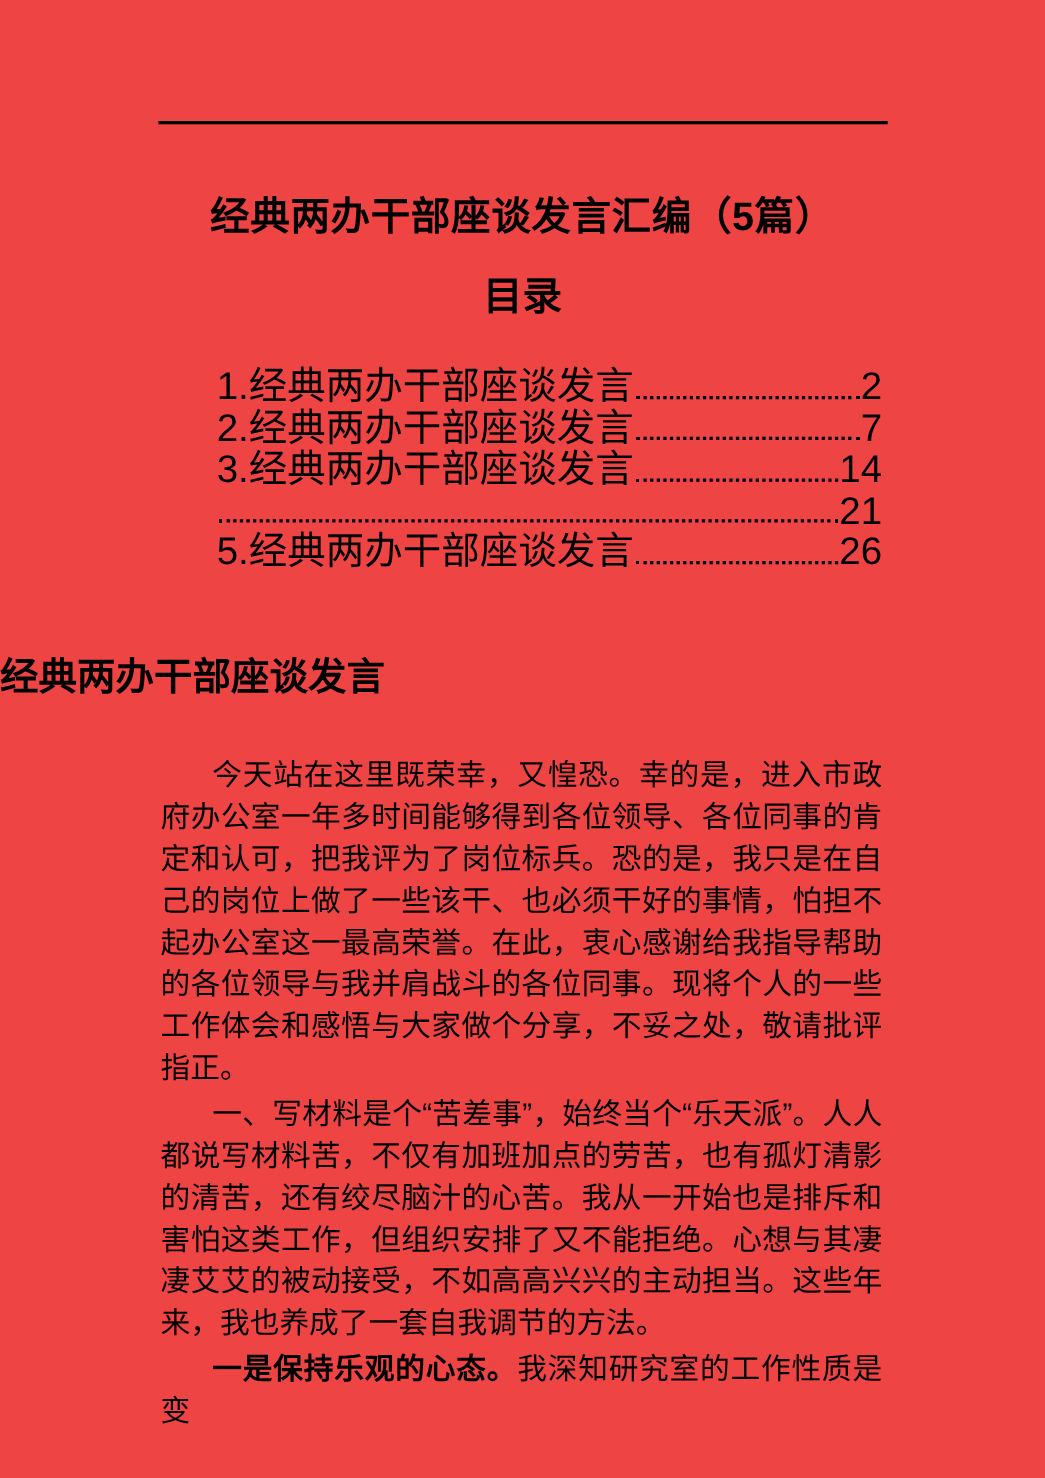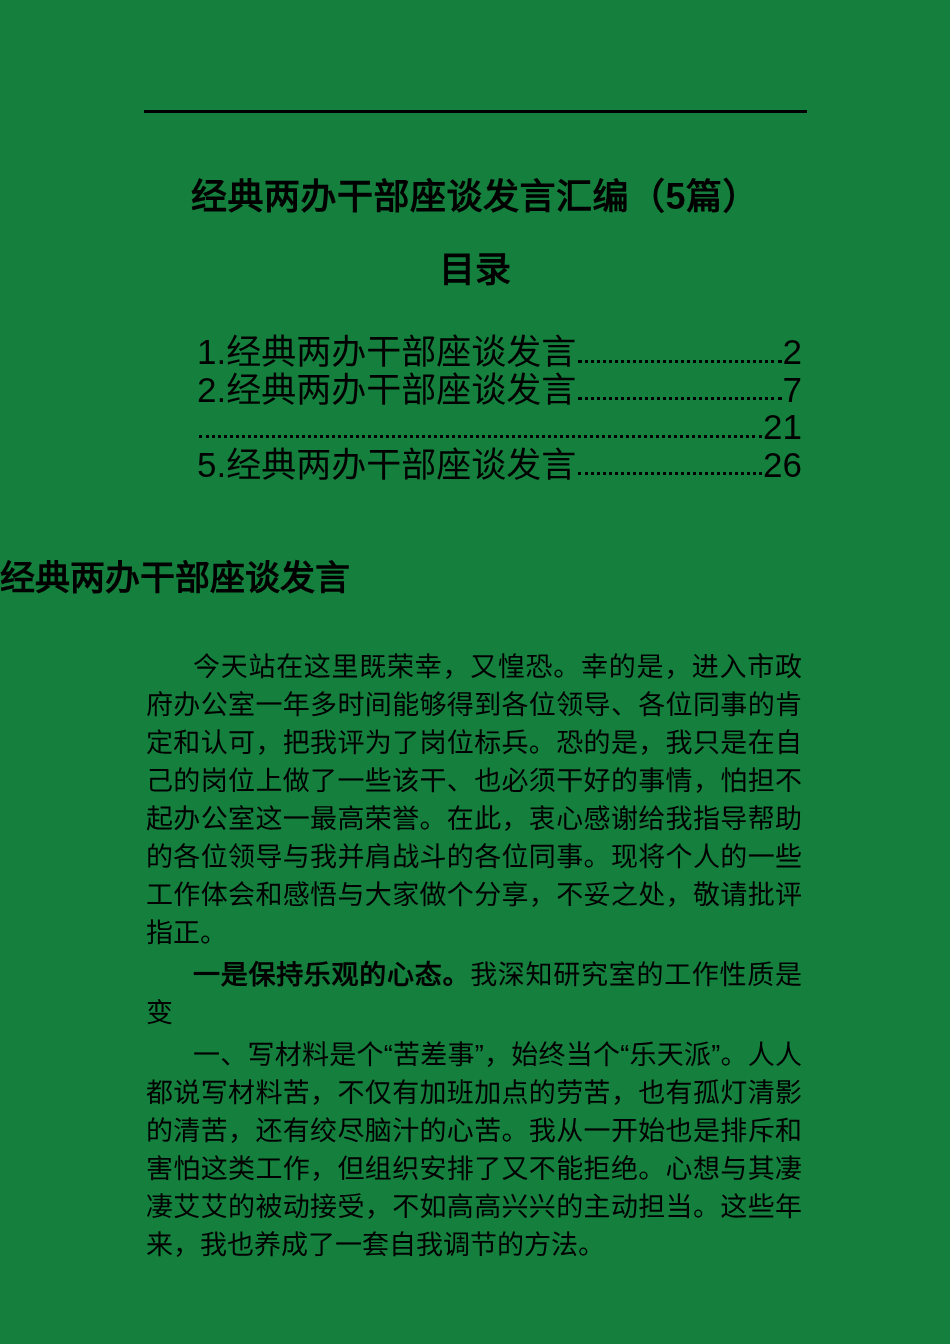--- a/index.html
+++ b/index.html
@@ -1,20 +1,20 @@
 <!DOCTYPE html>
 <html lang="zh-CN"><head>
 <meta charset="utf-8">
 <style>
   html, body { margin: 0; padding: 0; background: #ffffff; }
   .page {
     position: relative;
     width: 950px;
     height: 1344px;
-    background: #15803d;
+    background: #ef4444;
     color: #000000;
     font-family: "Liberation Sans", sans-serif;
     overflow: hidden;
     box-sizing: border-box;
   }
   .top-rule {
     margin: 110px 143px 0 144px;
     border-top: 3px solid #000000;
     height: 0;
   }
@@ -87,35 +87,40 @@
     <span class="toc-dots"></span>
     <span class="toc-page">2</span>
   </div>
 
   <div class="toc-row">
     <span class="toc-label">2.经典两办干部座谈发言</span>
     <span class="toc-dots"></span>
     <span class="toc-page">7</span>
   </div>
 
+  <div class="toc-row">
+    <span class="toc-label">3.经典两办干部座谈发言</span>
+    <span class="toc-dots"></span>
+    <span class="toc-page">14</span>
+  </div>
 
   <div class="toc-row">
     <span class="toc-dots"></span>
     <span class="toc-page">21</span>
   </div>
 
   <div class="toc-row">
     <span class="toc-label">5.经典两办干部座谈发言</span>
     <span class="toc-dots"></span>
     <span class="toc-page">26</span>
   </div>
 </nav>
 
   <h2 class="section-heading">经典两办干部座谈发言</h2>
 
   <div class="body-text" id="body-text">
   <p class="para"><span class="ptext">今天站在这里既荣幸，又惶恐。幸的是，进入市政府办公室一年多时间能够得到各位领导、各位同事的肯定和认可，把我评为了岗位标兵。恐的是，我只是在自己的岗位上做了一些该干、也必须干好的事情，怕担不起办公室这一最高荣誉。在此，衷心感谢给我指导帮助的各位领导与我并肩战斗的各位同事。现将个人的一些工作体会和感悟与大家做个分享，不妥之处，敬请批评指正。</span></p>
 
+  <p class="para"><span class="ptext">一、写材料是个“苦差事”，始终当个“乐天派”。人人都说写材料苦，不仅有加班加点的劳苦，也有孤灯清影的清苦，还有绞尽脑汁的心苦。我从一开始也是排斥和害怕这类工作，但组织安排了又不能拒绝。心想与其凄凄艾艾的被动接受，不如高高兴兴的主动担当。这些年来，我也养成了一套自我调节的方法。</span></p>
+
   <p class="para"><b class="lead">一是保持乐观的心态。</b><span class="ptext">我深知研究室的工作性质是变</span></p>
-
-  <p class="para"><span class="ptext">一、写材料是个“苦差事”，始终当个“乐天派”。人人都说写材料苦，不仅有加班加点的劳苦，也有孤灯清影的清苦，还有绞尽脑汁的心苦。我从一开始也是排斥和害怕这类工作，但组织安排了又不能拒绝。心想与其凄凄艾艾的被动接受，不如高高兴兴的主动担当。这些年来，我也养成了一套自我调节的方法。</span></p>
 </div>
 </div>
 
 </body></html>

